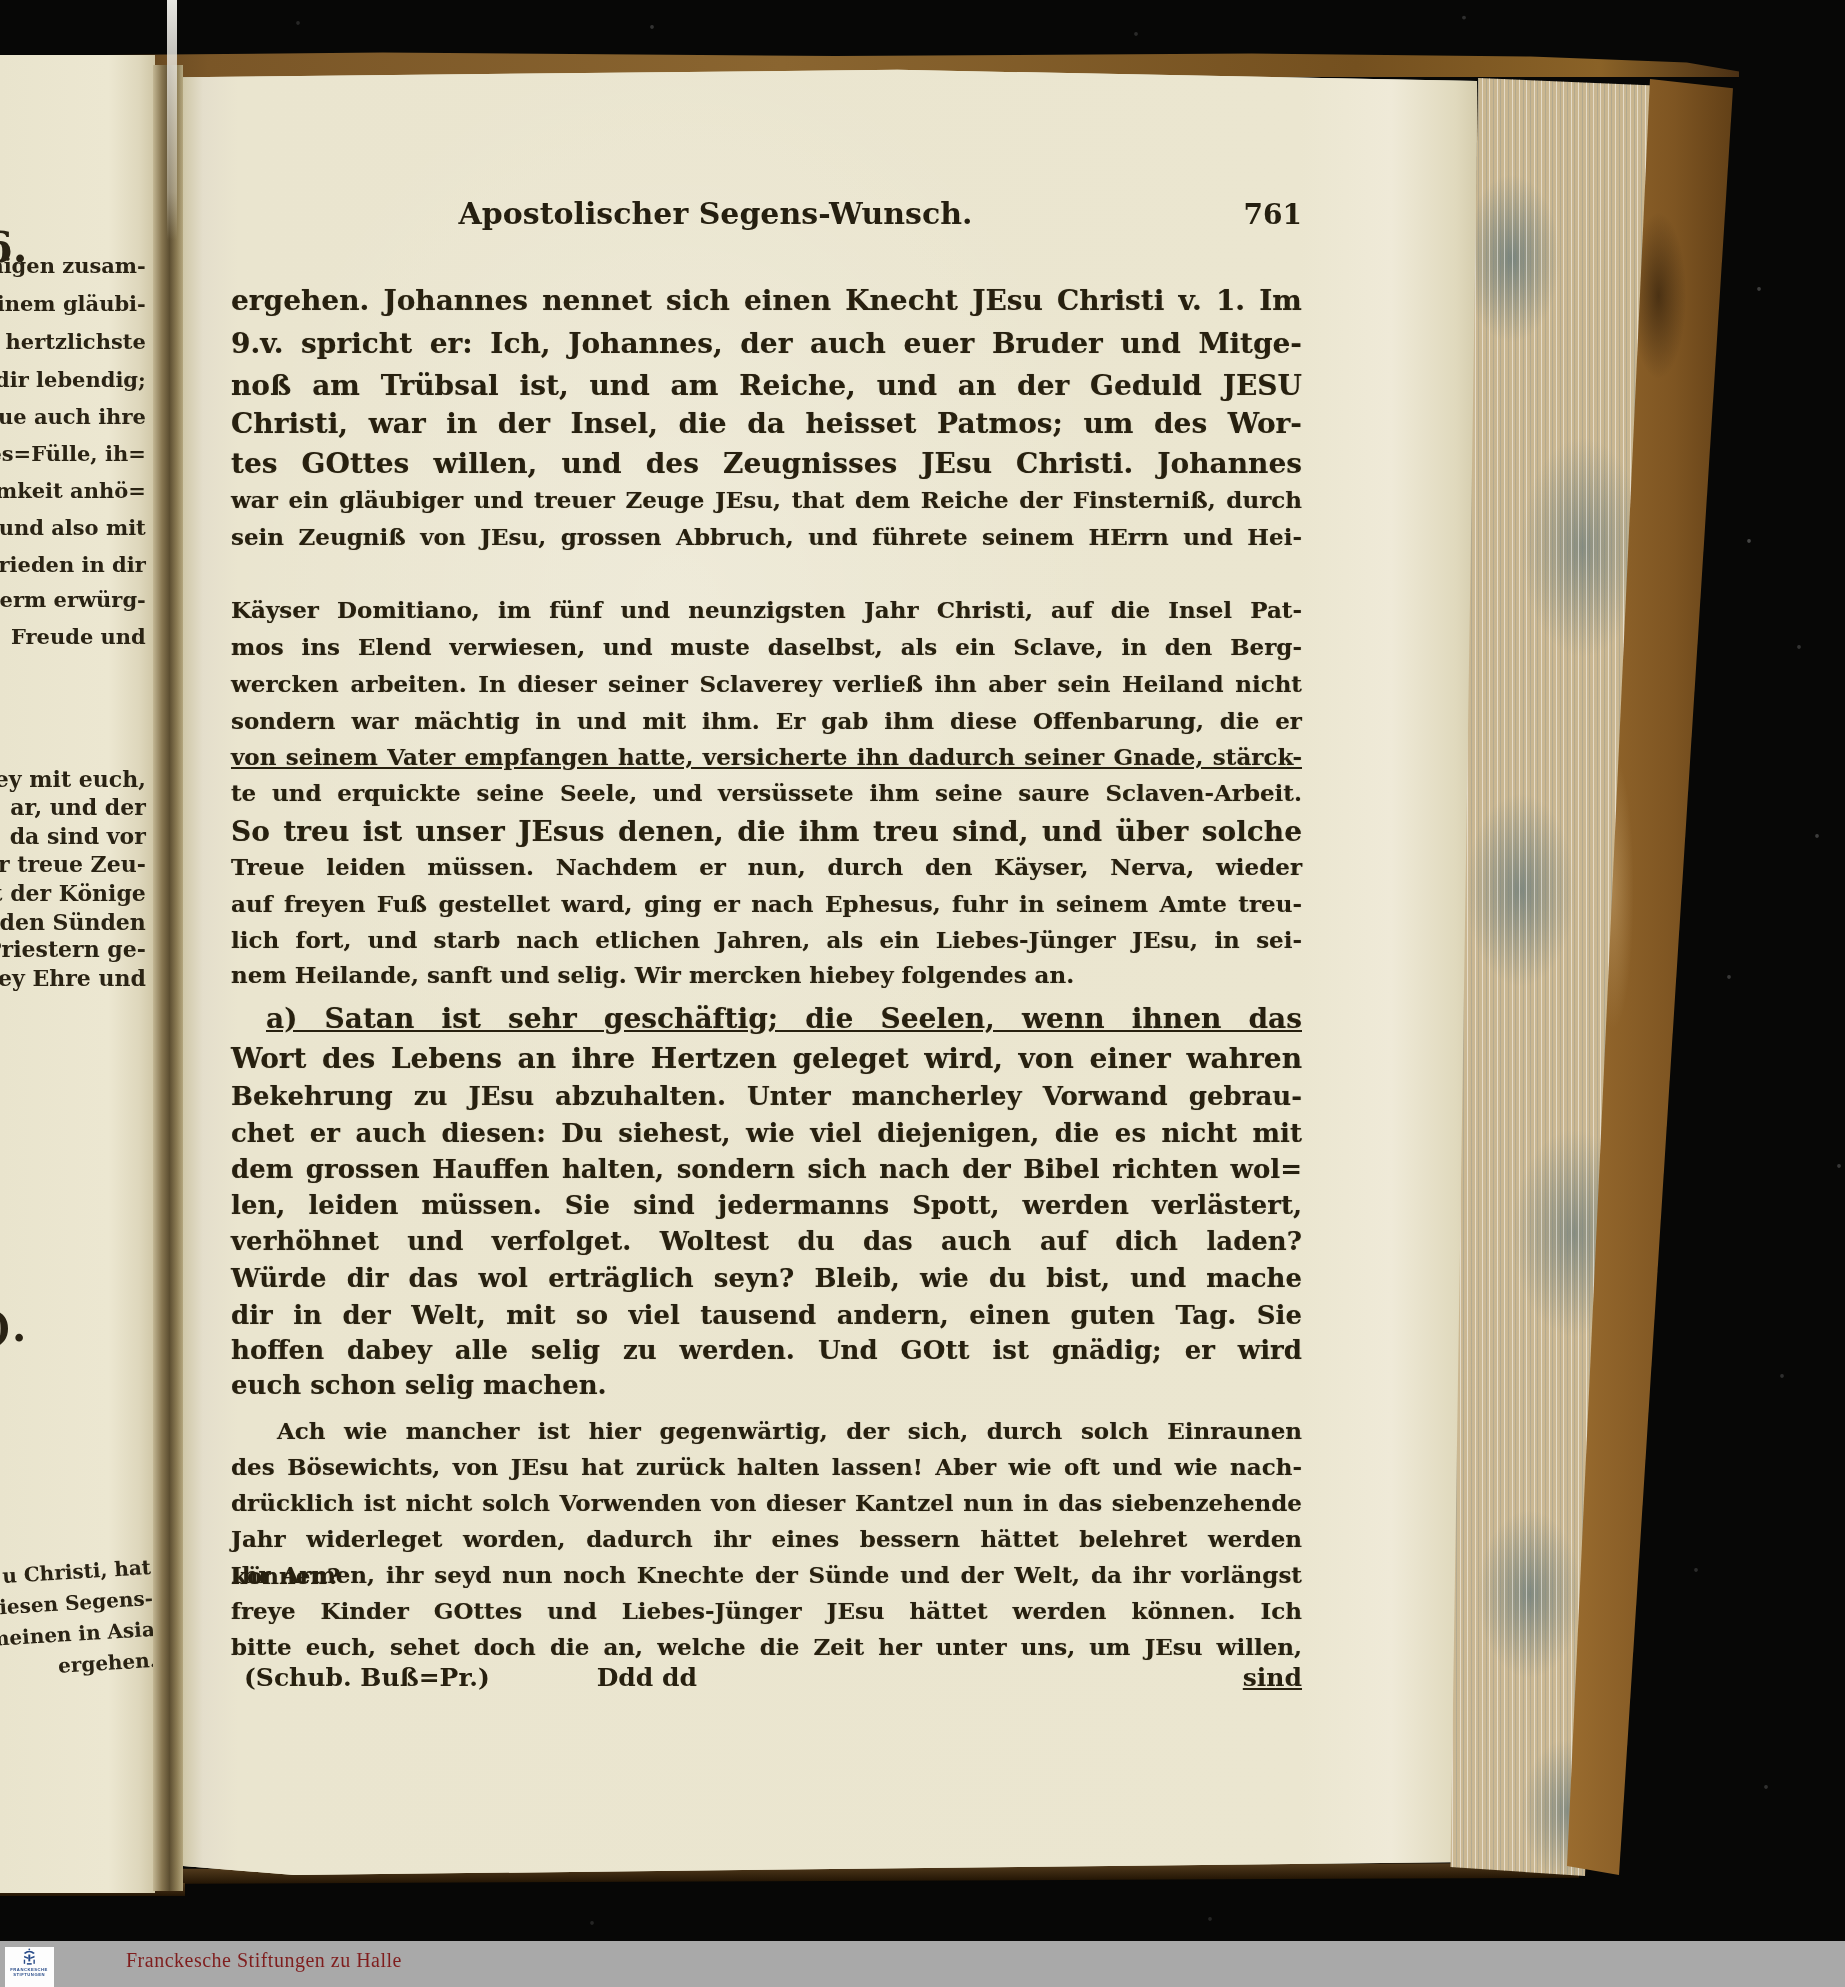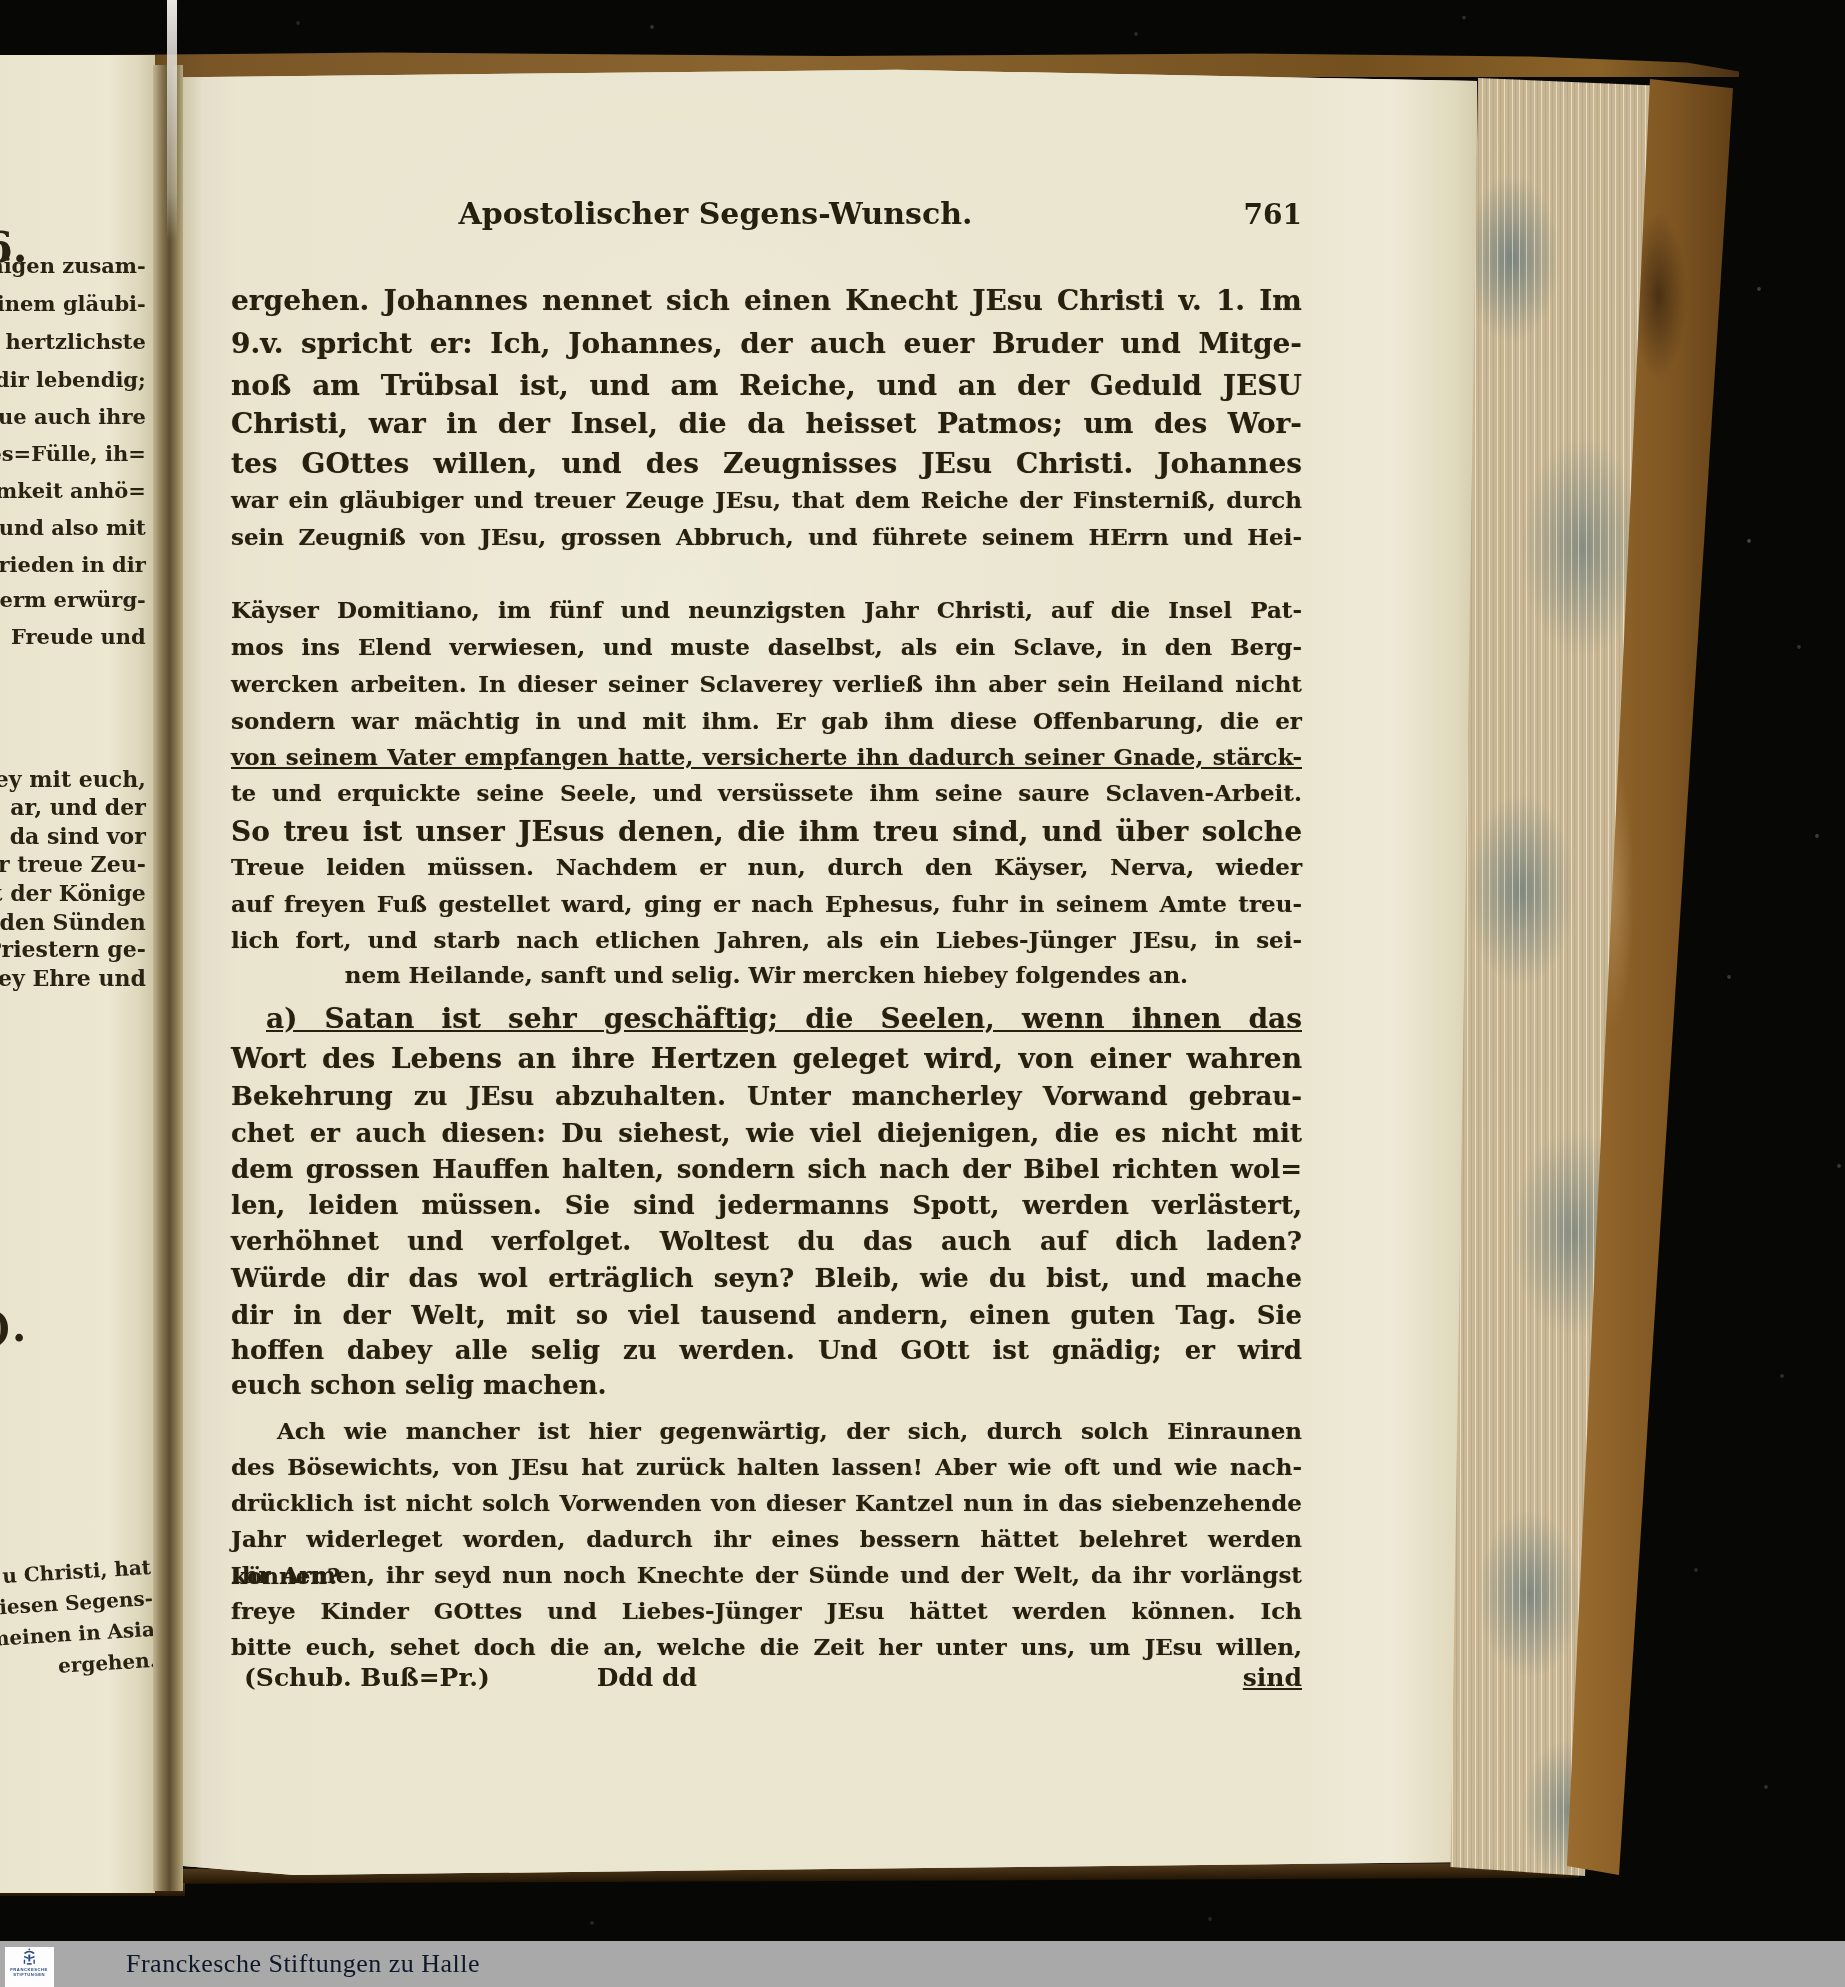--- a/index.html
+++ b/index.html
@@ -62,21 +62,21 @@
     font-weight:bold;color:#251f10;white-space:nowrap;}
   #page-number{position:absolute;right:0;top:1.8px;font-size:28px;font-weight:bold;color:#251f10;}
 
   
   #bodytext{position:absolute;left:231px;top:0;width:1071px;height:1988px;z-index:3;}
   .bline{position:absolute;left:0;width:1071px;font-weight:bold;color:#27200f;
     text-shadow:0 0 0.9px rgba(39,32,15,.35);}
   .bline.just{text-align:justify;text-align-last:justify;}
   .lg{font-size:28px;line-height:41px;}
   .mlg{font-size:26px;line-height:38px;}
-  .md{font-size:23px;line-height:37px;text-align:center;}
+  .md{font-size:23px;line-height:37px;}
   .ind{padding-left:35px;box-sizing:border-box;}
   .ind2{padding-left:46px;box-sizing:border-box;}
 
   
   #sig-row{position:absolute;left:231px;top:1663px;width:1071px;display:flex;z-index:3;
     font-size:25px;font-weight:bold;color:#27200f;}
   #sig-row span{flex:1;}
   #sig-left{text-align:left;padding-left:13px;}
   #sig-center{text-align:left;}
   #sig-right{text-align:right;text-decoration:underline;}
@@ -98,21 +98,21 @@
   #cover-edge{position:absolute;left:1445px;top:79px;width:305px;height:1805px;z-index:2;
     clip-path:polygon(205px 0,288px 9.2px,174px 1796px,122px 1787px);
     background:
       radial-gradient(ellipse 37px 111px at 70% 12%,rgba(30,18,6,.55),rgba(0,0,0,0) 75%),
       radial-gradient(ellipse 28px 185px at 55% 45%,rgba(255,230,180,.25),rgba(0,0,0,0) 75%),
       linear-gradient(90deg,#6e4a1d,#9a6c2f 40%,#7e5522 75%,#5a3a14);}
 
   
   #footer-bar{position:absolute;left:0;top:1941px;width:1846px;height:47px;z-index:6;}
   #footer-title{position:absolute;left:126px;top:8.3px;font-family:"Liberation Serif",serif;
-    font-size:26px;color:#0f172a;letter-spacing:0.5px;}
+    font-size:20px;color:#7f1d1d;letter-spacing:0.5px;}
   #logo-box{position:absolute;left:4.6px;top:5.5px;width:49px;height:42px;background:#fdfdfd;
     text-align:center;overflow:hidden;}
   #logo-box svg{display:block;margin:1.8px auto 0;}
   .logo-text{font-family:"Liberation Sans",sans-serif;font-size:4.2px;line-height:5px;
     color:#274a88;letter-spacing:0.5px;font-weight:bold;}
 </style>
 </head>
 <body>
 
 <div id="scene">

